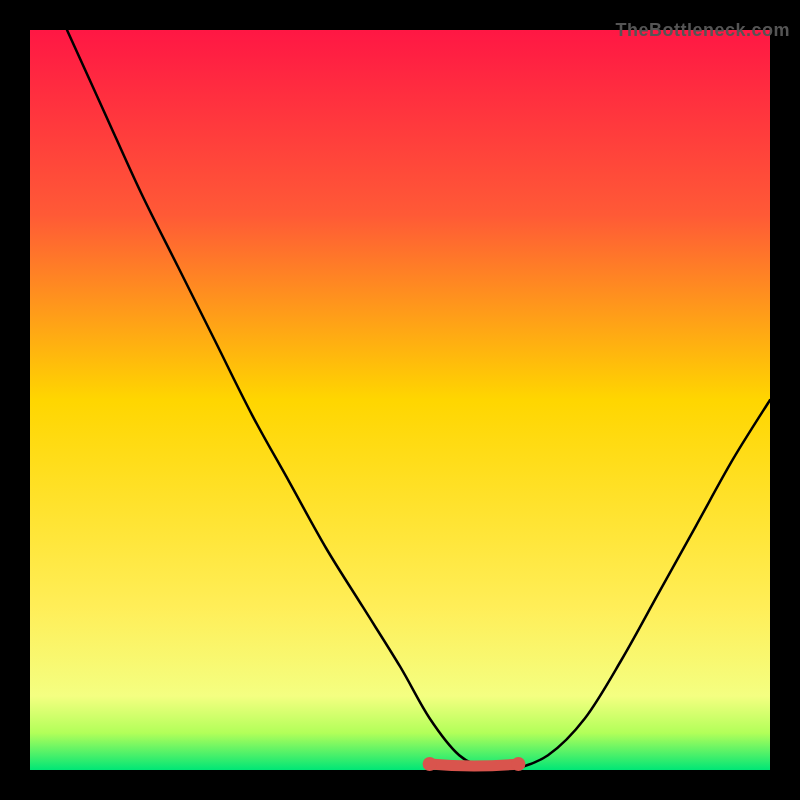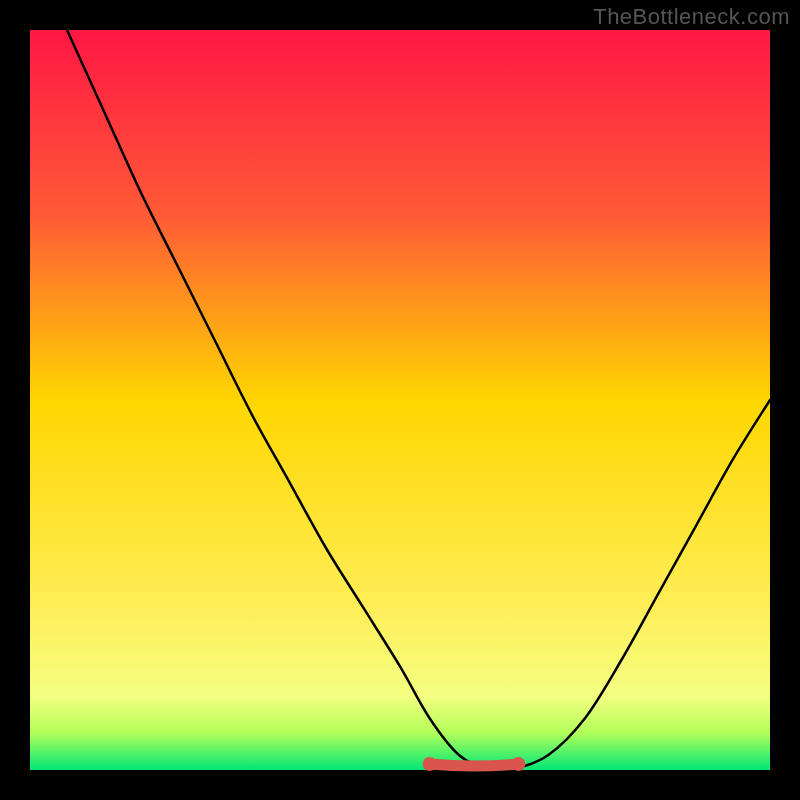--- a/index.html
+++ b/index.html
@@ -12,25 +12,25 @@
     overflow: hidden;
   }
   .stage {
     position: relative;
     width: 800px;
     height: 800px;
     background: #000;
   }
   .watermark {
     position: absolute;
-    top: 4px;
+    top: 20px;
     right: 10px;
     color: #555;
-    font-size: 22px;
-    font-weight: 400;
+    font-size: 18px;
+    font-weight: 700;
     letter-spacing: 0.5px;
     user-select: none;
     z-index: 10;
   }
   svg {
     display: block;
   }
 </style>
 </head>
 <body>

